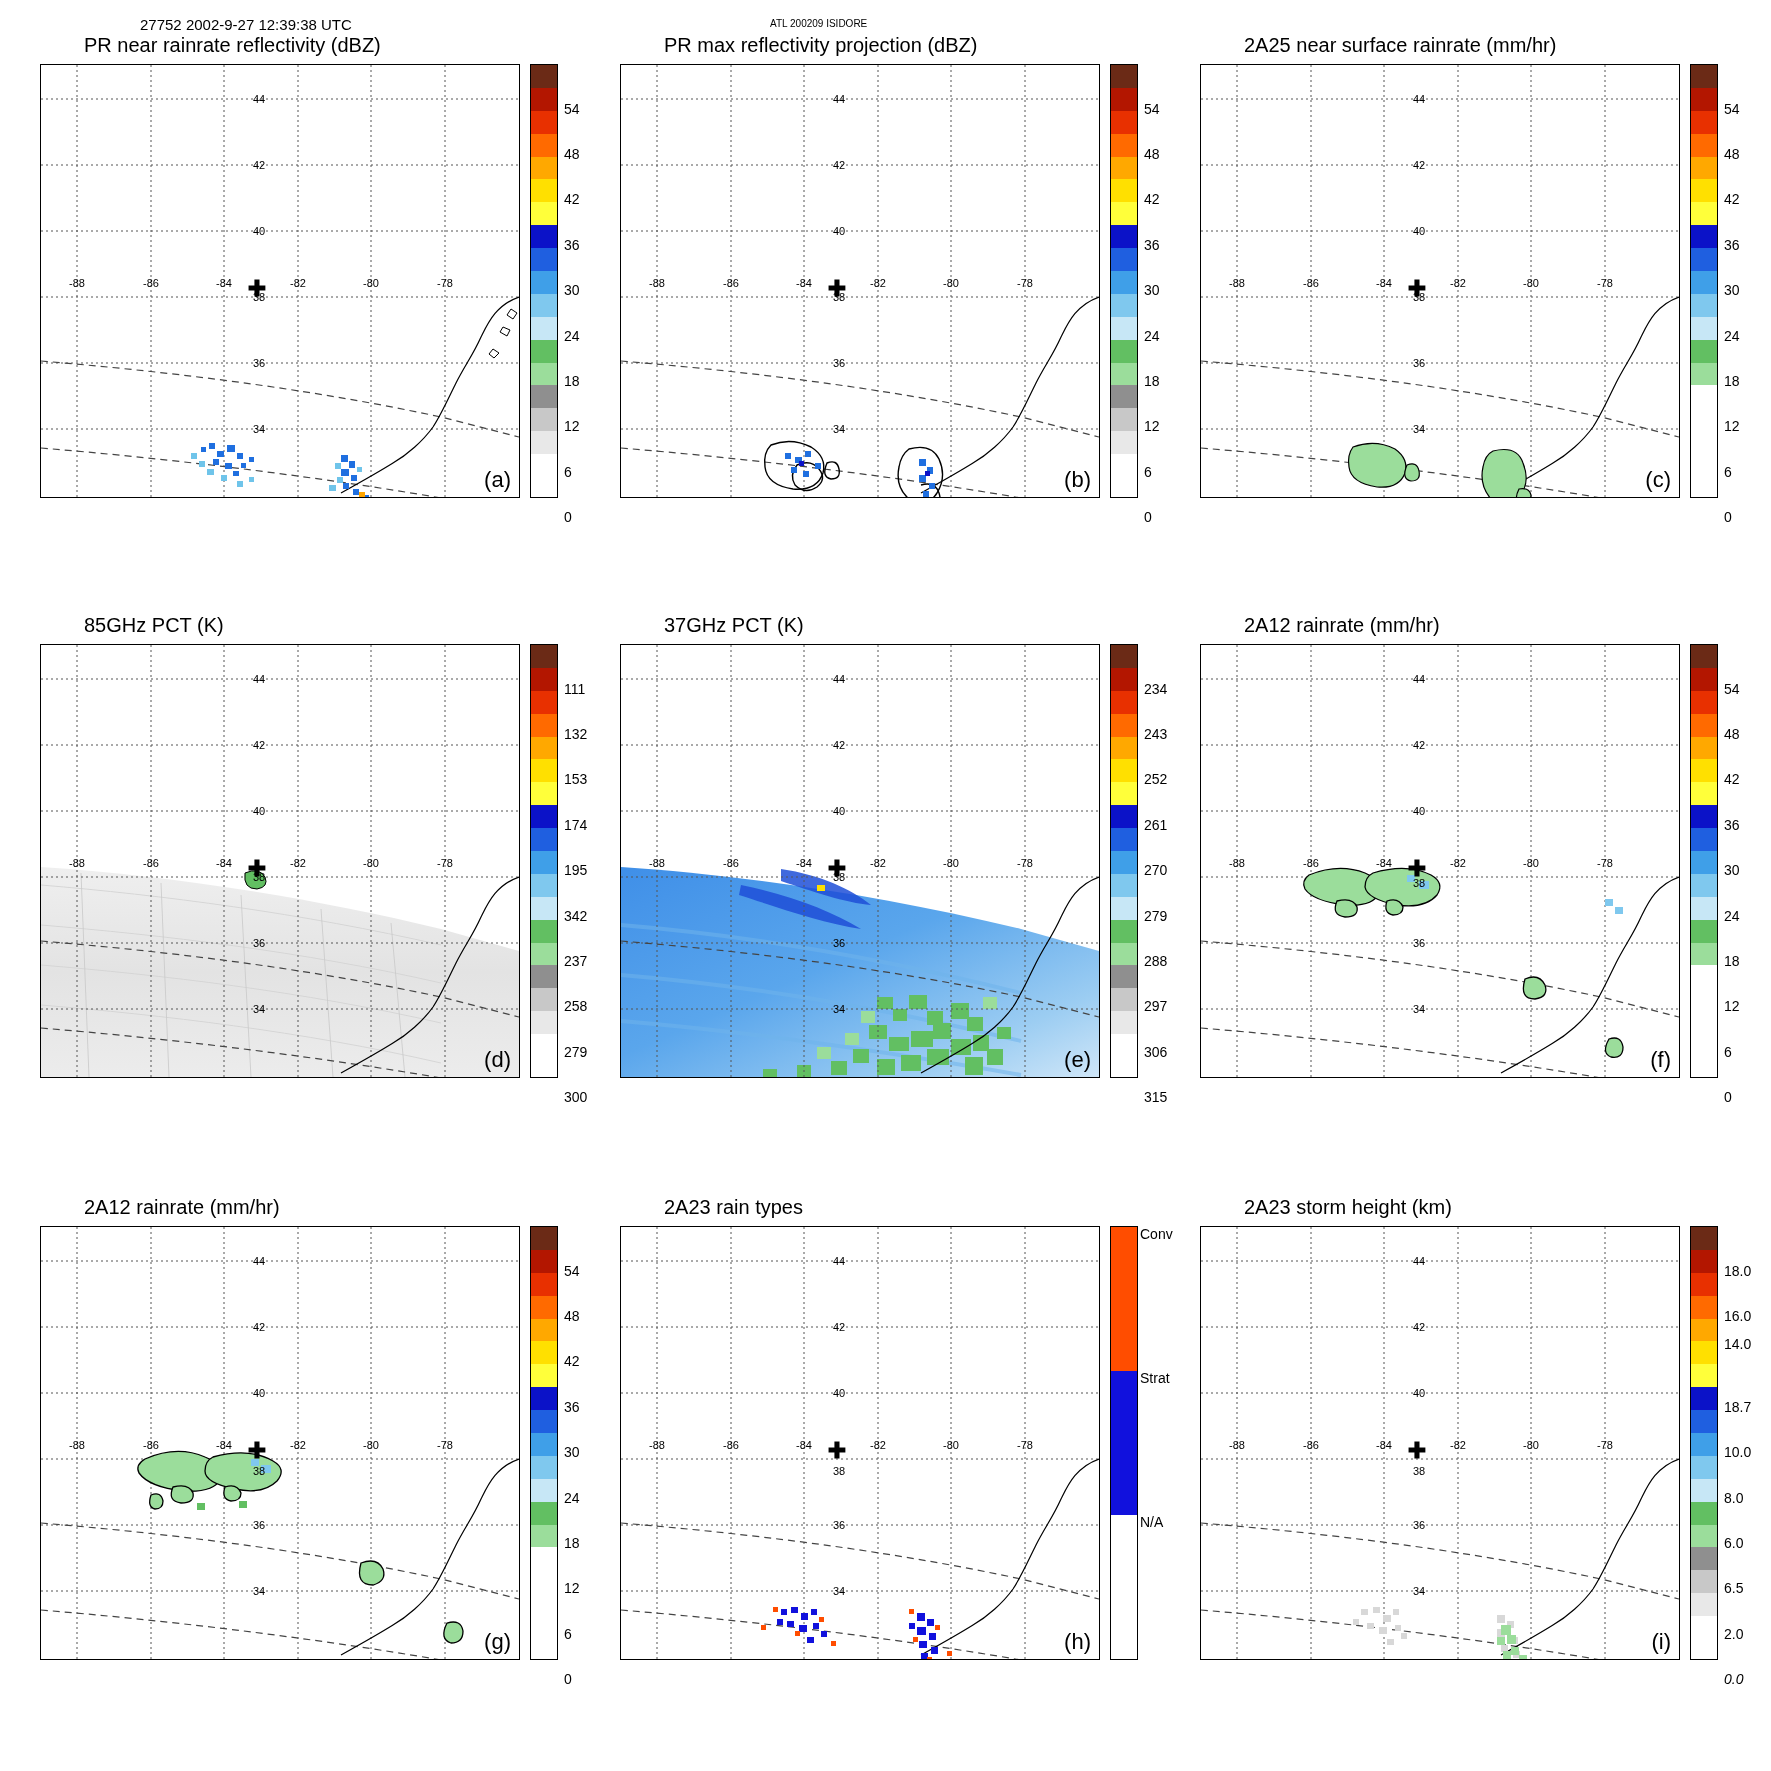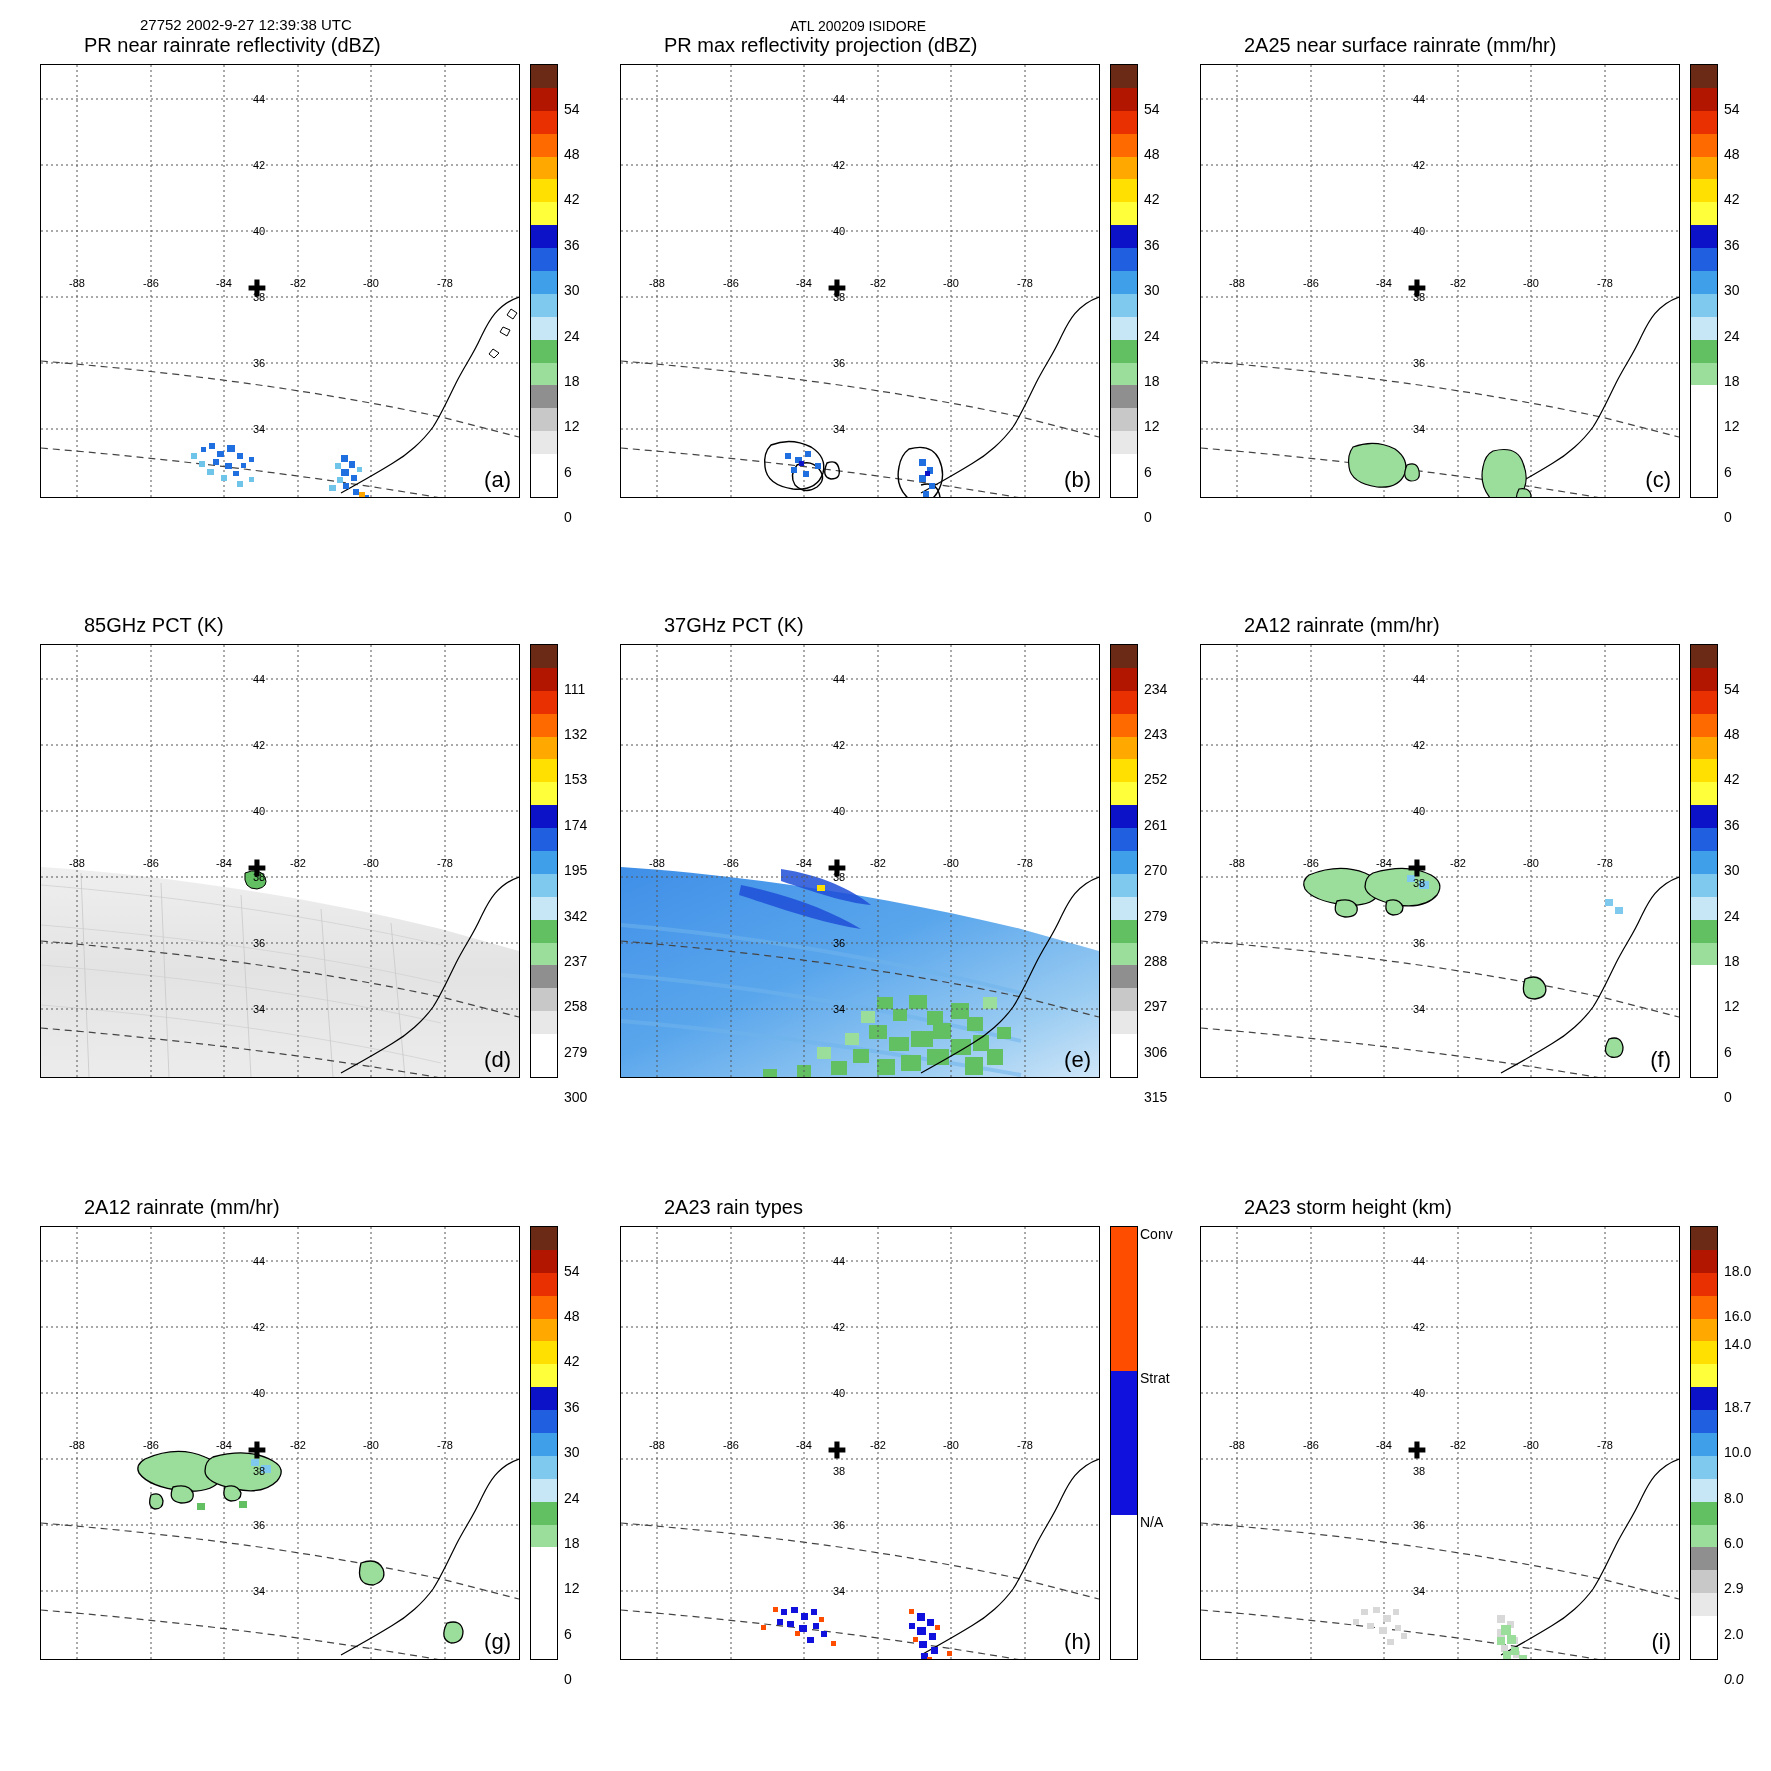--- a/index.html
+++ b/index.html
@@ -1,20 +1,20 @@
 <!DOCTYPE html>
 <html><head>
 <meta charset="utf-8">
 <style>
   html,body{margin:0;padding:0;background:#ffffff;}
   body{width:1771px;height:1771px;font-family:"Liberation Sans",sans-serif;color:#000;}
   .page{position:relative;width:1771px;height:1771px;}
   .hdr{position:absolute;font-size:15px;}
   #hdr-left{left:140px;top:16px;}
-  #hdr-center{left:770px;top:18px;font-size:14px;margin-left:20px;}
+  #hdr-center{left:770px;top:18px;font-size:10px;}
   .panel{position:absolute;width:560px;}
   .ptitle{position:absolute;left:44px;top:6px;font-size:20px;white-space:nowrap;}
   .map{position:absolute;left:0;top:36px;width:478px;height:432px;border:1px solid #000;background:#fff;overflow:hidden;}
   .lonlab{position:absolute;font-size:11px;color:#000;transform:translate(-50%,0);}
   .latlab{position:absolute;font-size:11px;color:#000;transform:translate(-50%,-50%);}
   .plus{position:absolute;font-size:22px;font-weight:bold;line-height:1;transform:translate(-50%,-50%);}
   .panlab{position:absolute;font-size:22px;right:8px;bottom:4px;}
   .cbar{position:absolute;top:36px;width:26px;border:1px solid #000;overflow:hidden;}
   .cbseg{width:100%;}
   .cblabs{position:absolute;top:36px;font-size:14px;}
@@ -875,19 +875,19 @@
       <div class="cbseg" style="height:9.9%;background:#ffffff"></div>
     </div>
     <div class="cblabs" style="left:524px;height:432px;">
       <div class="cblab" style="top:45px;">18.0</div>
       <div class="cblab" style="top:90px;">16.0</div>
       <div class="cblab" style="top:118px;">14.0</div>
       <div class="cblab" style="top:181px;">18.7</div>
       <div class="cblab" style="top:226px;">10.0</div>
       <div class="cblab" style="top:272px;">8.0</div>
       <div class="cblab" style="top:317px;">6.0</div>
-      <div class="cblab" style="top:362px;">2.9</div>
+      <div class="cblab" style="top:362px;">6.5</div>
       <div class="cblab" style="top:408px;">2.0</div>
       <div class="cblab" style="top:453px;font-style:italic;">0.0</div>
     </div>
   </div>
 
 </div>
 
 </body></html>

